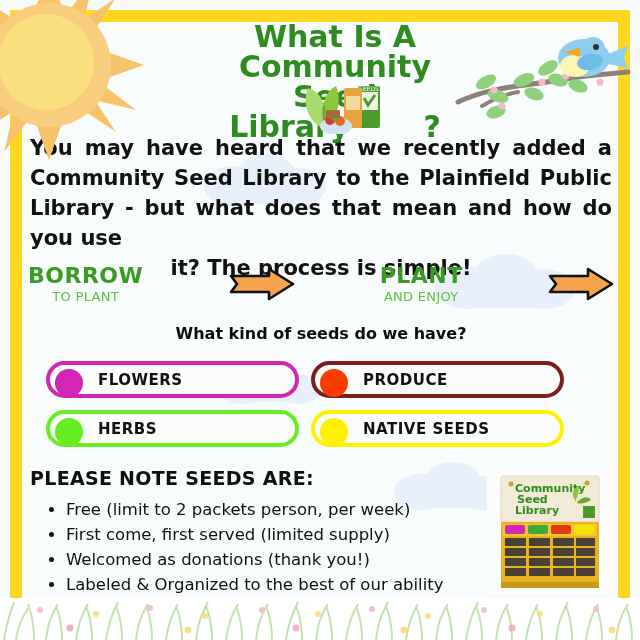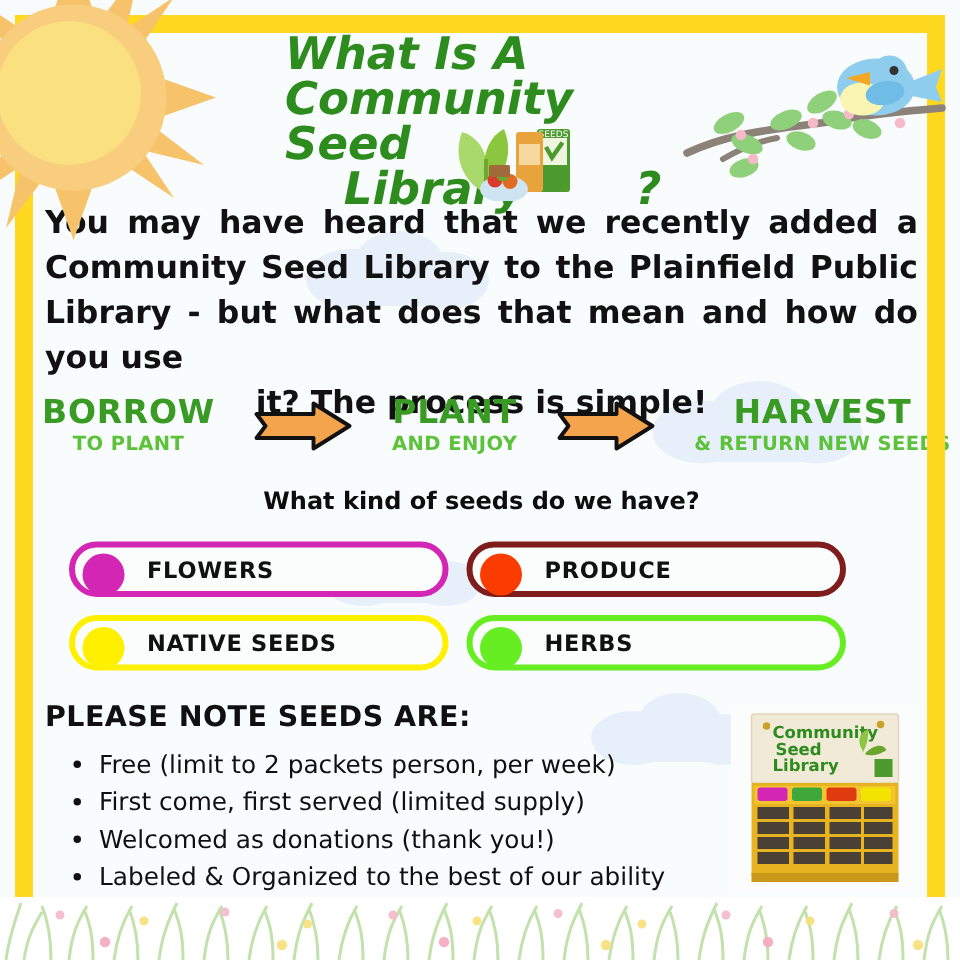--- a/index.html
+++ b/index.html
@@ -79,22 +79,21 @@
     position: absolute;
     z-index: 2;
   }
 
   
   .title-block {
     position: absolute;
     left: 190px; top: 22px;
     width: 290px;
     z-index: 5;
-    text-align: left;
-    font-style: italic;
+    text-align: center;
   }
   .title-line {
     font-family: "DejaVu Sans", sans-serif;
     font-weight: bold;
     font-size: 30px;
     line-height: 30px;
     color: #2e8b1e;
     letter-spacing: 0px;
     white-space: nowrap;
   }
@@ -147,21 +146,21 @@
     font-family: "DejaVu Sans", sans-serif;
     font-weight: bold;
     font-size: 22px;
     line-height: 24px;
     color: #3a9b24;
     letter-spacing: 0.5px;
     white-space: nowrap;
   }
   .step-sub {
     font-family: "DejaVu Sans", sans-serif;
-    font-weight: bold;
+    font-weight: normal;
     font-size: 13px;
     line-height: 17px;
     color: #5bc23a;
     letter-spacing: 0.3px;
     white-space: nowrap;
   }
   .arrow { width: 66px; height: 34px; flex: none; }
 
   
   .seedq {
@@ -388,44 +387,40 @@
     <svg class="arrow" viewBox="0 0 66 34">
       <polygon points="2,9 40,9 40,2 64,17 40,32 40,25 2,25 8,17" fill="#f3a44c" stroke="#111111" stroke-width="2.6" stroke-linejoin="round"></polygon>
     </svg>
     <div class="step">
       <div class="step-main">PLANT</div>
       <div class="step-sub">AND ENJOY</div>
     </div>
     <svg class="arrow" viewBox="0 0 66 34">
       <polygon points="2,9 40,9 40,2 64,17 40,32 40,25 2,25 8,17" fill="#f3a44c" stroke="#111111" stroke-width="2.6" stroke-linejoin="round"></polygon>
     </svg>
-    <div class="step">
-      <div class="step-main">HARVEST</div>
-      <div class="step-sub">&amp; RETURN NEW SEEDS</div>
-    </div>
   </div>
 
   <div class="seedq">What kind of seeds do we have?</div>
 
   <div class="pills">
     <div class="pill" style="border:4px solid #d426b4;">
       <span class="pill-dot" style="background:#d426b4;"></span>
       <span class="pill-label">FLOWERS</span>
     </div>
     <div class="pill" style="border:4px solid #7f1d1d;">
       <span class="pill-dot" style="background:#fa3c00;"></span>
       <span class="pill-label">PRODUCE</span>
     </div>
+    <div class="pill" style="border:4px solid #66ee22;">
+      <span class="pill-dot" style="background:#66ee22;"></span>
+      <span class="pill-label">HERBS</span>
+    </div>
     <div class="pill" style="border:4px solid #fff000;">
       <span class="pill-dot" style="background:#fff000;"></span>
       <span class="pill-label">NATIVE SEEDS</span>
-    </div>
-    <div class="pill" style="border:4px solid #66ee22;">
-      <span class="pill-dot" style="background:#66ee22;"></span>
-      <span class="pill-label">HERBS</span>
     </div>
   </div>
 
   <div class="notes-title">PLEASE NOTE SEEDS ARE:</div>
   <ul class="notes-list">
     <li>Free (limit to 2 packets person, per week)</li>
     <li>First come, first served (limited supply)</li>
     <li>Welcomed as donations (thank you!)</li>
     <li>Labeled &amp; Organized to the best of our ability</li>
   </ul>

